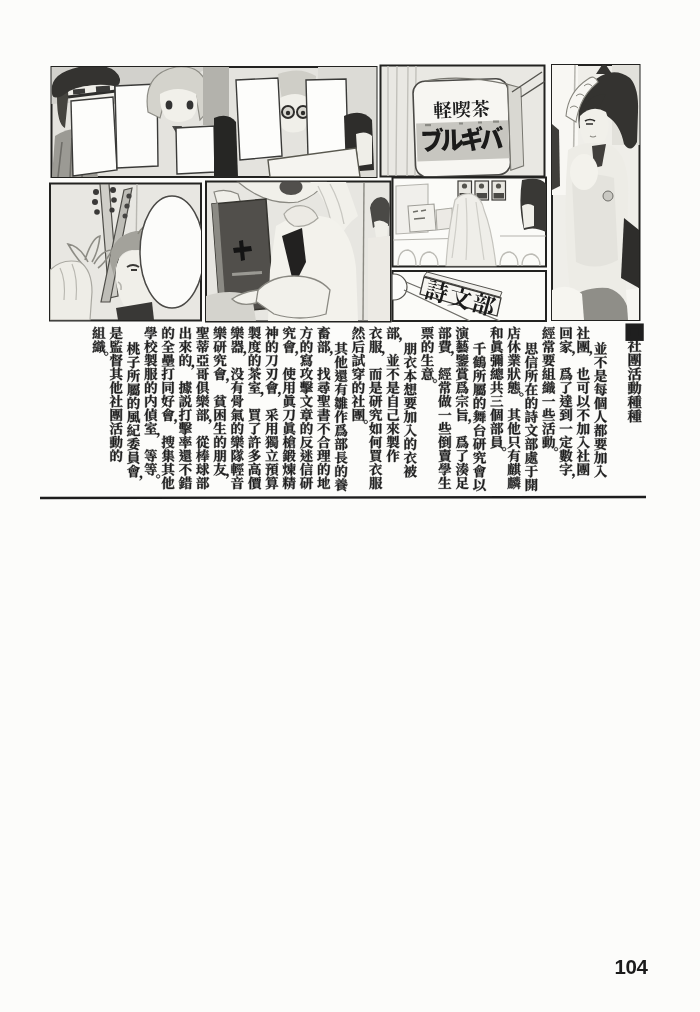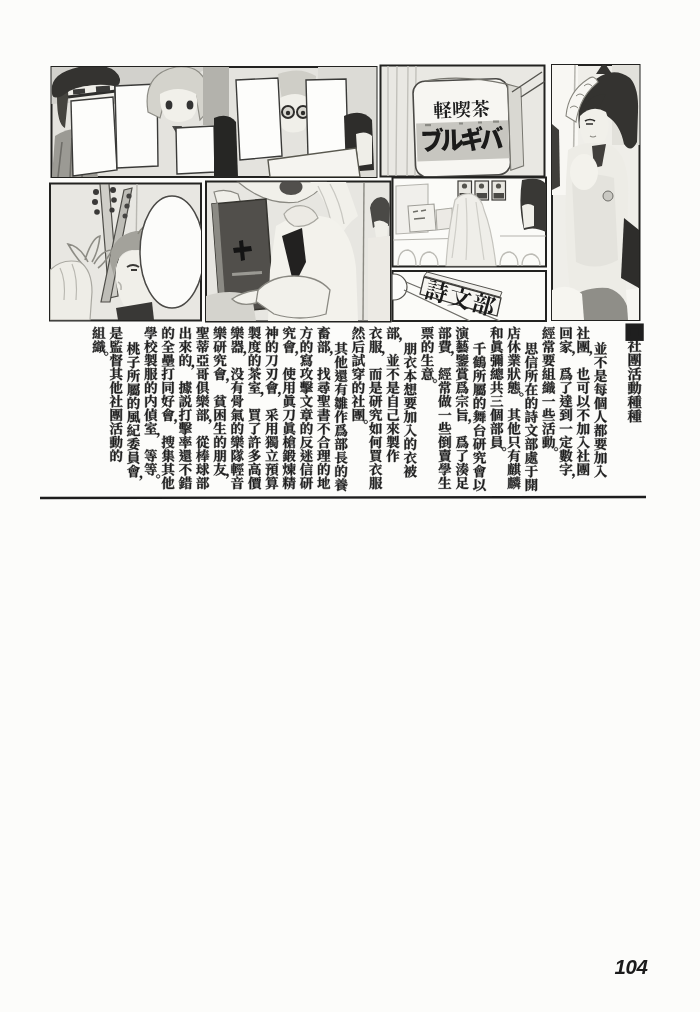--- a/index.html
+++ b/index.html
@@ -1,16 +1,16 @@
 <!DOCTYPE html>
 <html><head><meta charset="utf-8">
 <style>
 html,body{margin:0;padding:0;background:#fcfcfa;}
 #page{position:relative;width:700px;height:1012px;background:#fcfcfa;overflow:hidden;
-font-family:"Liberation Sans",sans-serif;font-style:italic;}
+font-family:"Liberation Sans",sans-serif;}
 </style></head>
 <body>
 
 <div id="page">
 <svg width="700" height="1012" viewBox="0 0 700 1012">
 <defs>
 <path id="g0" d="M72 100C72 116 85 128 100 128C116 128 128 116 128 100C128 84 116 72 100 72C85 72 72 84 72 100ZM79 100C79 88 88 79 100 79C112 79 121 88 121 100C121 112 112 121 100 121C88 121 79 112 79 100Z"></path>
 <path id="g1" d="M165 68 148 92H7L9 98H188C192 98 194 97 195 95C184 84 165 68 165 68Z"></path>
 <path id="g2" d="M159 12 144 30H17L19 36H179C182 36 184 35 185 33C175 25 159 12 159 12ZM143 79 129 96H31L32 102H163C166 102 168 101 169 99C159 91 143 79 143 79ZM169 150 154 169H7L8 174H190C193 174 195 173 196 171C186 163 169 150 169 150Z"></path>
 <path id="g3" d="M118 74 117 76C136 89 160 111 171 129C198 141 206 88 118 74ZM8 27 9 33H97C82 68 46 108 6 133L7 135C37 123 65 105 88 85V194H92C101 194 111 190 112 188V70C115 69 117 68 118 66L109 63C117 53 124 43 130 33H187C190 33 192 32 193 30C183 21 166 9 166 9L152 27Z"></path>

